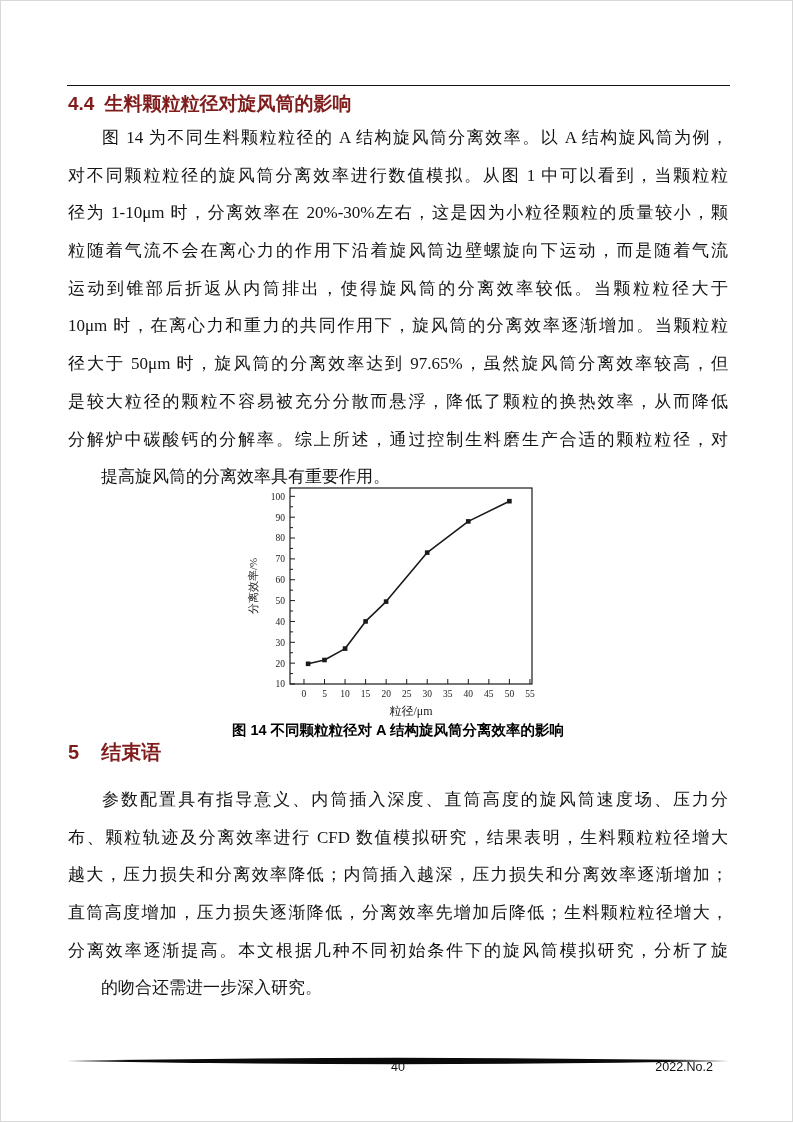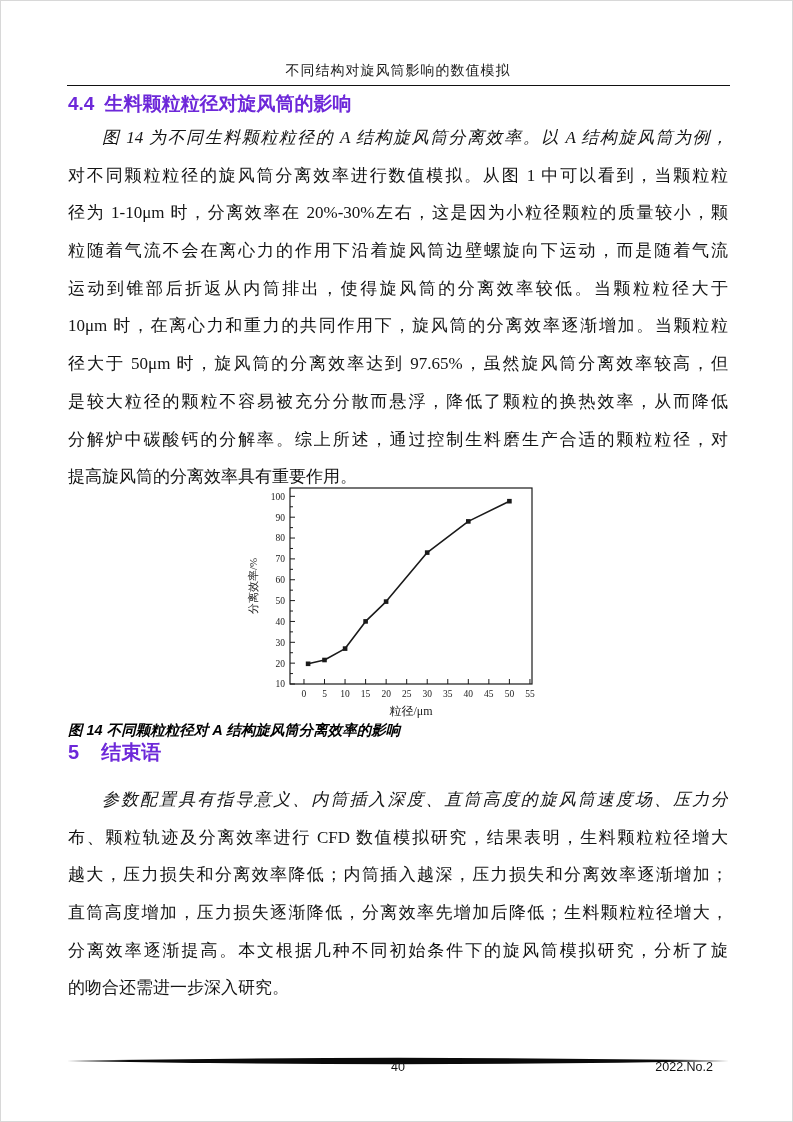--- a/index.html
+++ b/index.html
@@ -15,66 +15,64 @@
   }
   .running-header{
     position:absolute;left:67px;top:61px;width:660px;
     text-align:center;font-size:14px;letter-spacing:1px;color:#1a1a1a;
   }
   .header-rule{
     position:absolute;left:66px;top:84px;width:663px;height:0;
     border-top:1.6px solid #111;
   }
   .sec-heading{
-    position:absolute;left:67px;margin:0;color:#6d28d9;
+    position:absolute;left:67px;margin:0;color:#7f1d1d;
     font-family:"Liberation Sans","DejaVu Sans",sans-serif;
     font-weight:bold;white-space:nowrap;text-align:right;
   }
   .sec-heading.h44{top:90px;font-size:19px;}
   .sec-heading.h5{top:714px;font-size:20px;margin-top:24px;}
   .sec-heading .num{margin-right:10px;}
   .sec-heading.h5 .num{margin-right:22px;}
   .para{
     position:absolute;left:67px;width:660px;
     font-size:17px;color:#141414;
   }
   .para.p1{top:118px;}
   .para.p2{top:780px;}
   .tline{
     height:37.7px;line-height:37.7px;white-space:nowrap;
     text-align:justify;text-align-last:justify;
     overflow:hidden;
   }
-  .tline.first{text-indent:2em;font-style:italic;}
-  .tline.last{text-align-last:left;}
+  .tline.first{text-indent:2em;}
+  .tline.last{text-align-last:left;margin-left:33px;}
   .figure-chart{
     position:absolute;left:243px;top:481px;width:322px;height:240px;
   }
   .figure-chart svg{display:block;}
   .fig-caption{
     position:absolute;left:67px;top:720px;width:660px;
-    text-align:left;font-size:14.5px;font-weight:bold;color:#000;
+    text-align:center;font-size:14.5px;font-weight:bold;color:#000;
     font-family:"Liberation Sans","DejaVu Sans",sans-serif;
-    font-style:italic;
   }
   .footer-bar{position:absolute;left:66px;top:1050px;width:662px;height:8px;}
   .footer-row{
     position:absolute;left:66px;top:1059px;width:662px;height:20px;
     font-size:12.5px;color:#111;
     font-family:"Liberation Sans","DejaVu Sans",sans-serif;
   }
   .page-num{position:absolute;left:0;width:100%;text-align:center;}
   .issue{position:absolute;right:16px;top:0;}
 </style>
 </head>
 <body>
 
 <div class="page">
 
-  <div class="running-header">不同结构对旋风筒影响的数值模拟</div>
   <div class="header-rule"></div>
 
   <h1 class="sec-heading h44"><span class="num">4.4</span><span>生料颗粒粒径对旋风筒的影响</span></h1>
 
   <div class="para p1">
       <div class="tline first">图 14 为不同生料颗粒粒径的 A 结构旋风筒分离效率。以 A 结构旋风筒为例，</div>
       <div class="tline">对不同颗粒粒径的旋风筒分离效率进行数值模拟。从图 1 中可以看到，当颗粒粒</div>
       <div class="tline">径为 1-10μm 时，分离效率在 20%-30%左右，这是因为小粒径颗粒的质量较小，颗</div>
       <div class="tline">粒随着气流不会在离心力的作用下沿着旋风筒边壁螺旋向下运动，而是随着气流</div>
       <div class="tline">运动到锥部后折返从内筒排出，使得旋风筒的分离效率较低。当颗粒粒径大于</div>

